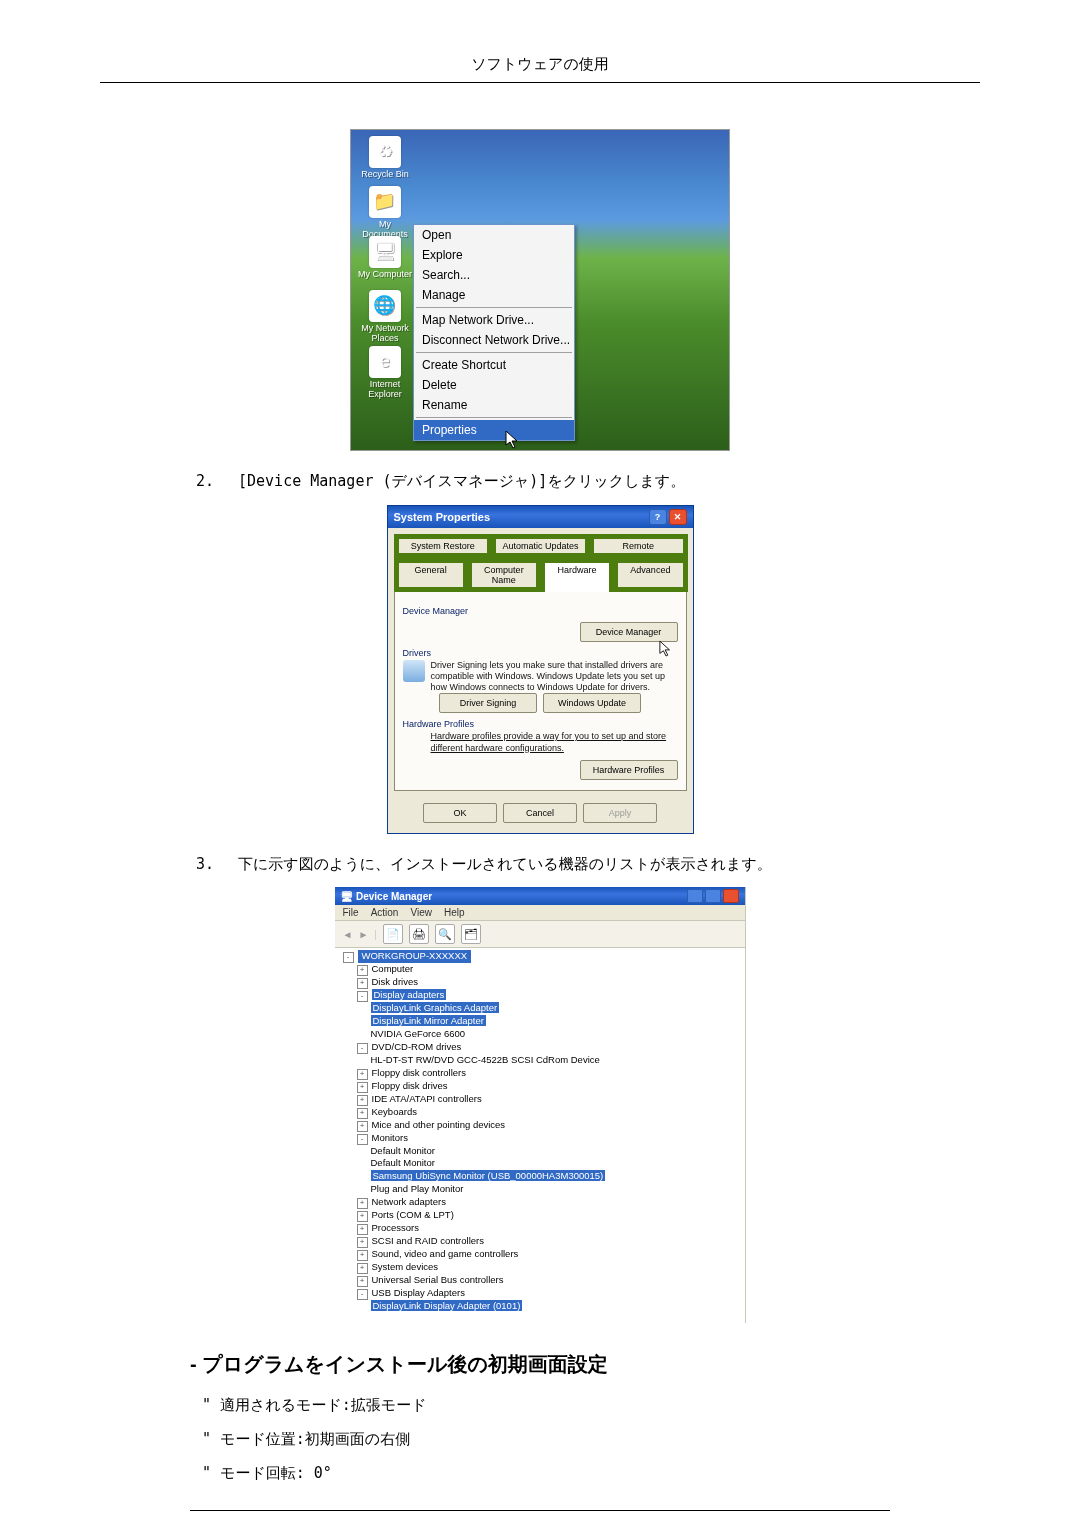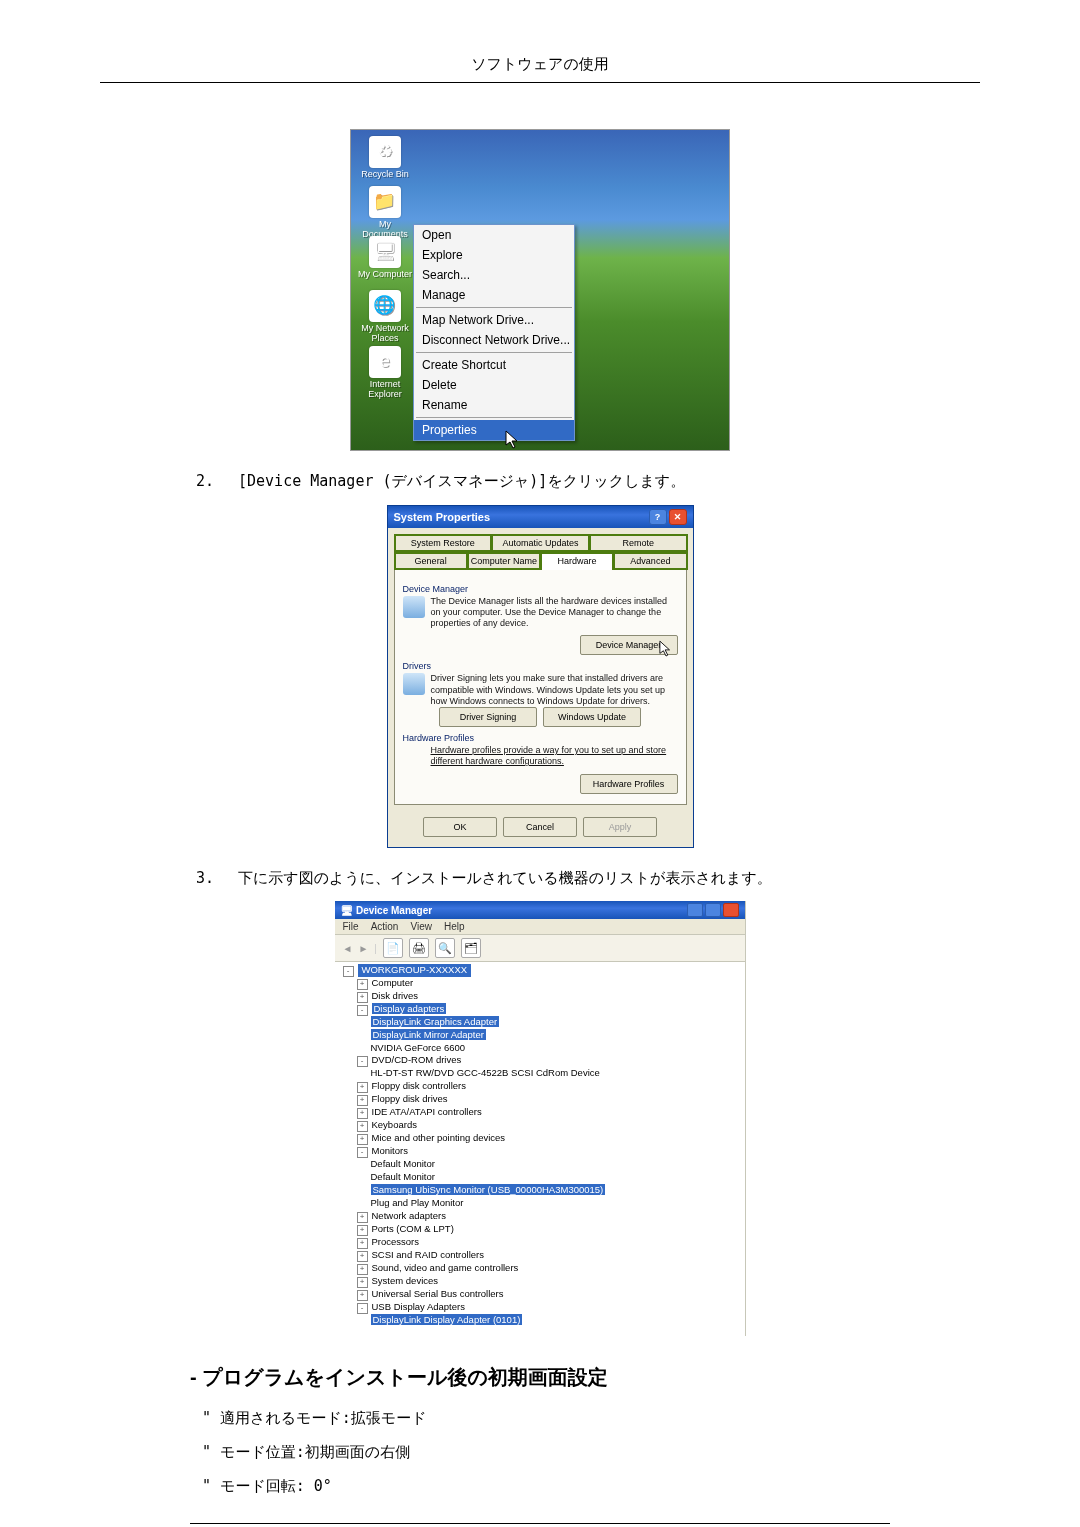--- a/index.html
+++ b/index.html
@@ -127,21 +127,21 @@
   .title-btn.close { background: #e85030; border-color: #b2321a; }
   .tabs-row {
     display: flex;
     padding: 6px 6px 0 6px;
     gap: 0;
   }
   .tab {
     flex: 1;
     text-align: center;
     padding: 2px 0;
-    border: 2px solid #4d7c0f;
+    border: 5px solid #4d7c0f;
     background: #ece9d8;
     font-size: 9px;
     margin-right: -1px;
   }
   .tab.active { background: #fff; border-bottom: none; position: relative; z-index: 2; }
   .tabbody {
     background: #fcfbf7;
     margin: 0 6px 6px 6px;
     border: 1px solid #8b8b74;
     border-top: none;
@@ -380,24 +380,20 @@
           </div>
         <div class="tabs-row" id="sp-tabs2" style="padding-top:0;justify-content:space-between;">
             <div class="tab">General</div>
             <div class="tab">Computer Name</div>
             <div class="tab active">Hardware</div>
             <div class="tab">Advanced</div>
           </div>
 
         <div class="tabbody">
           <div class="group-label">Device Manager</div>
-          <div class="group-desc">
-            <div class="gicon"></div>
-            <span>The Device Manager lists all the hardware devices installed on your computer. Use the Device Manager to change the properties of any device.</span>
-          </div>
           <div class="btn-row">
             <span class="btn">Device Manager</span>
           </div>
 
           <div class="group-label">Drivers</div>
           <div class="group-desc">
             <div class="gicon"></div>
             <span>Driver Signing lets you make sure that installed drivers are compatible with Windows. Windows Update lets you set up how Windows connects to Windows Update for drivers.</span>
           </div>
           <div class="btn-row2">

